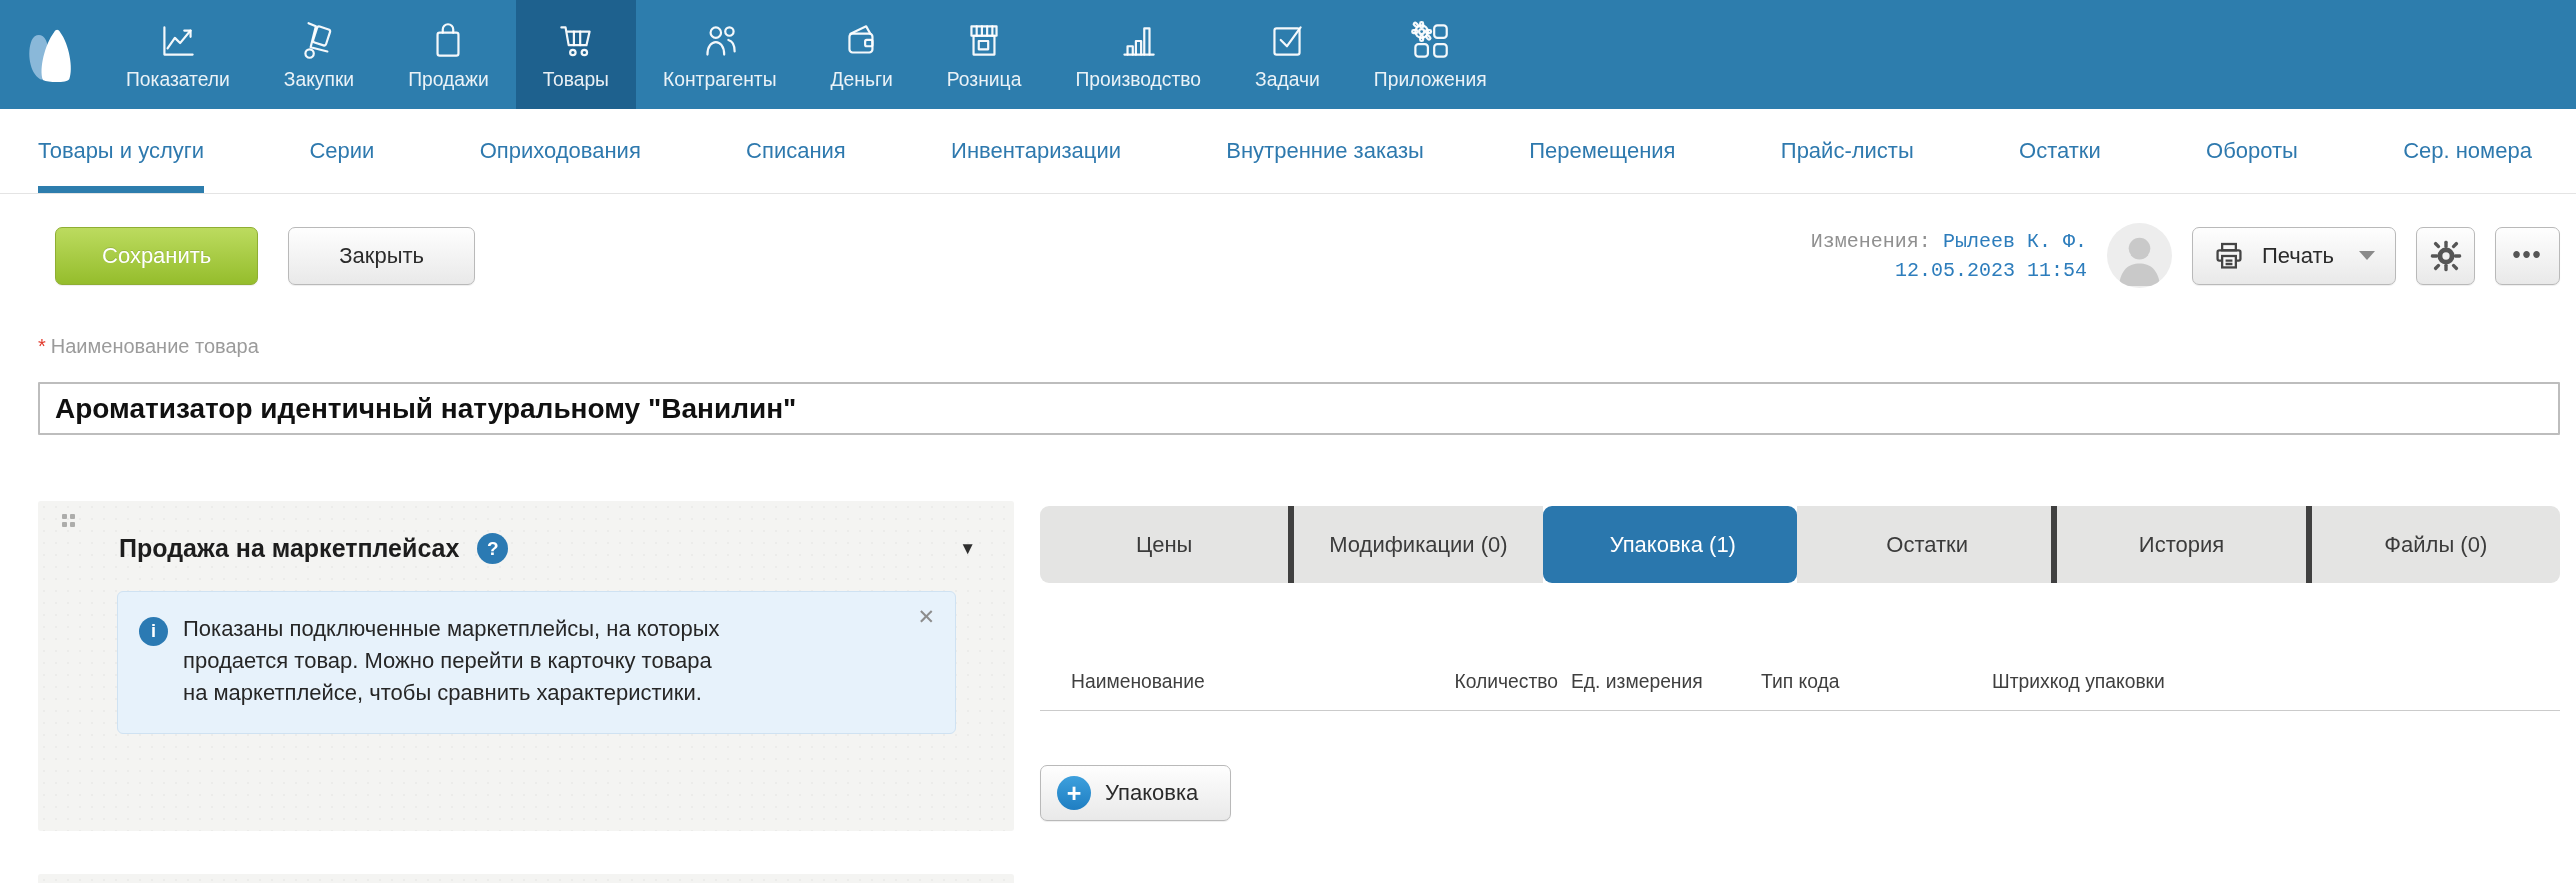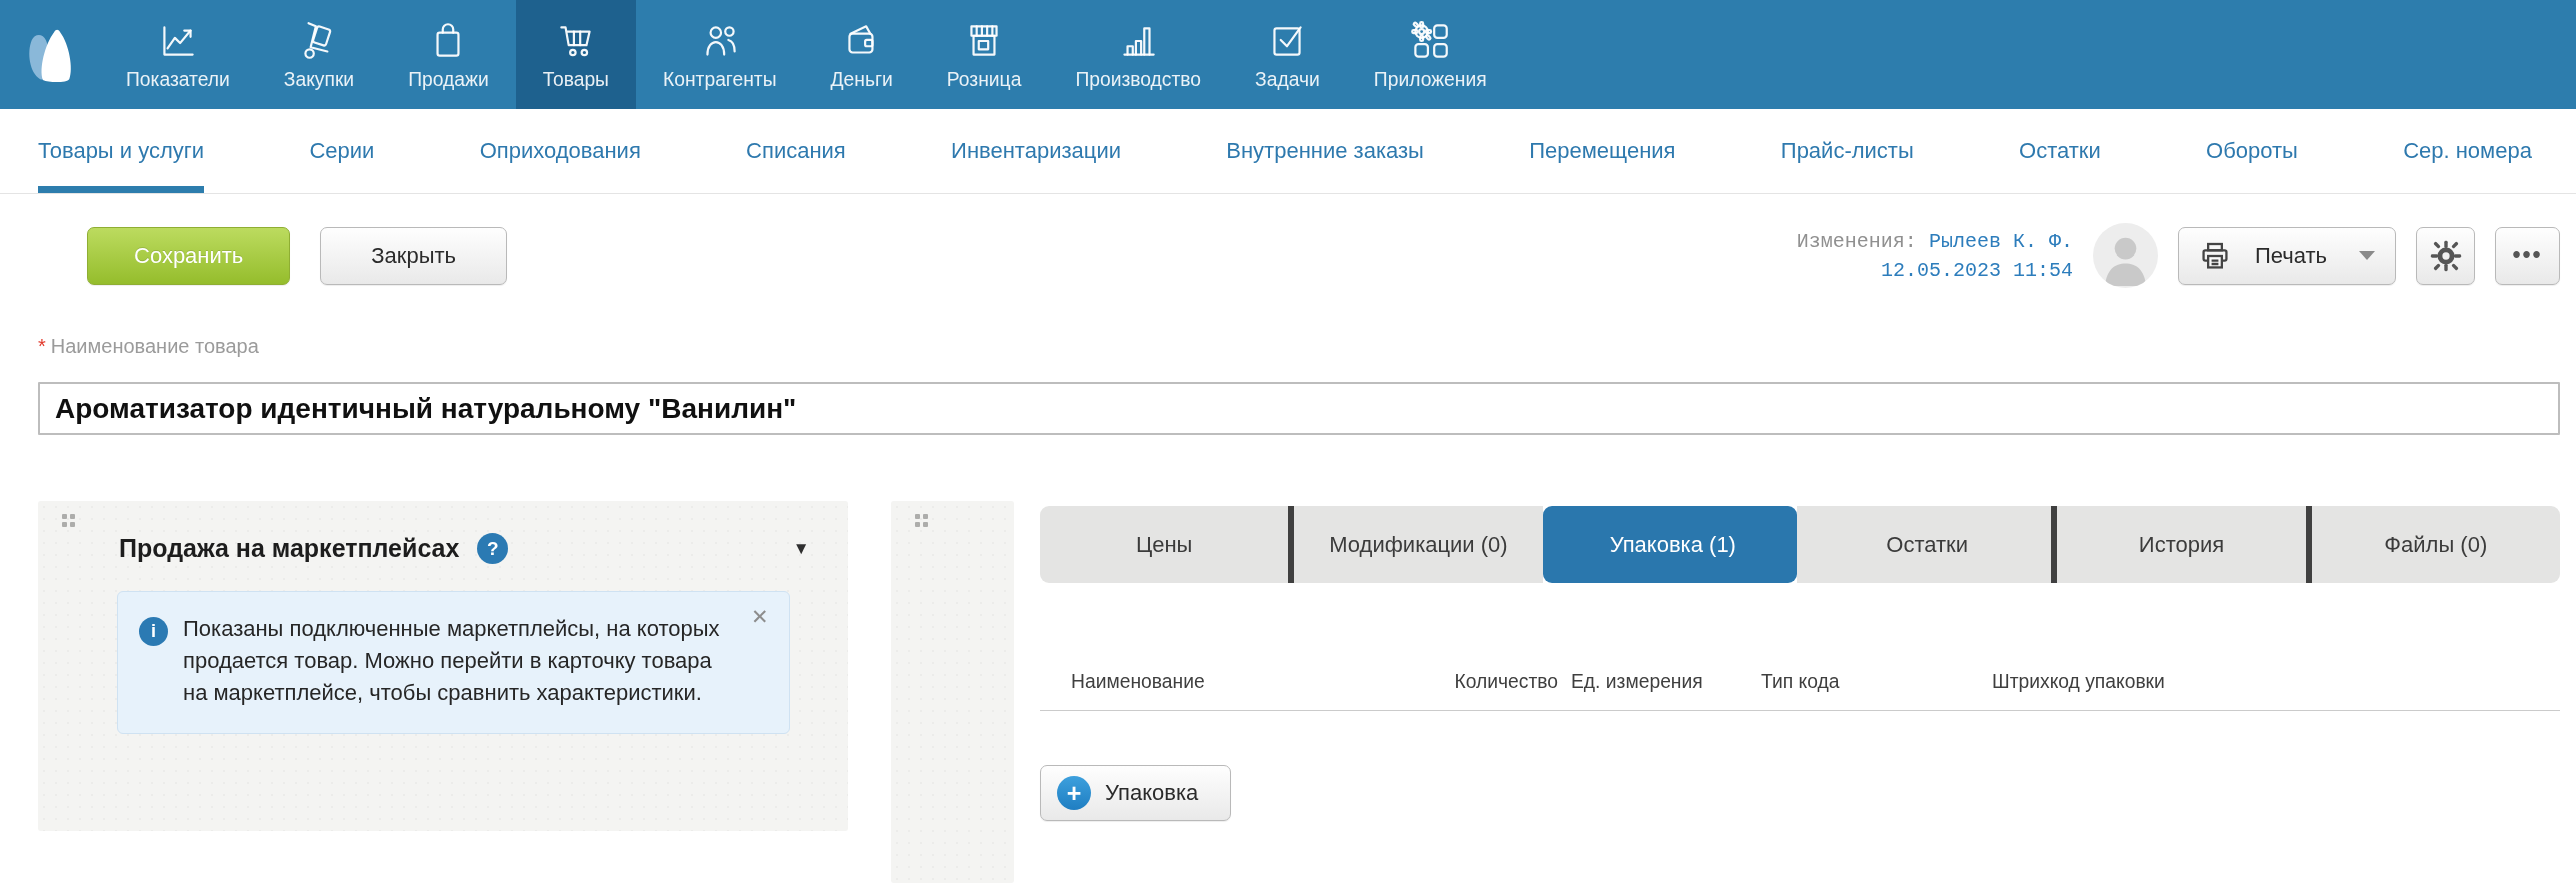--- a/index.html
+++ b/index.html
@@ -16,43 +16,43 @@
   .nav-item.active{background:#1e618e;}
   .nav-item svg{width:46px;height:46px;display:block;}
   .nav-item svg *{stroke:rgba(255,255,255,.95);stroke-width:2.1;fill:none;stroke-linecap:round;stroke-linejoin:round;}
   .nav-item svg .fill{fill:rgba(255,255,255,.95);stroke:none;}
   
   .subnav{position:absolute;top:109px;left:0;right:0;height:85px;box-sizing:border-box;display:flex;align-items:stretch;justify-content:space-between;padding:0 44px 0 38px;background:#fff;border-bottom:1px solid #e4e4e4;gap:39px;}
   .subnav-item{position:relative;display:flex;align-items:center;font-size:22px;color:#2e79ae;cursor:pointer;white-space:nowrap;}
   .subnav-item.active::after{content:"";position:absolute;left:0;right:0;bottom:0;height:7px;background:#2d7dad;}
   
   .toolbar{position:absolute;top:223px;left:55px;right:16px;height:65px;display:flex;justify-content:space-between;align-items:center;}
-  .toolbar-left{display:flex;align-items:flex-end;gap:30px;margin-left:32px;}
+  .toolbar-left{display:flex;align-items:flex-end;gap:30px;}
   .btn{display:inline-flex;align-items:center;justify-content:center;height:58px;border:1px solid #b9b9b9;border-radius:7px;background:linear-gradient(#fefefe,#e9e9e9);font-size:22px;color:#2b2b2b;padding:0 36px;cursor:pointer;box-shadow:0 1px 1px rgba(0,0,0,.07);box-sizing:border-box;white-space:nowrap;}
   .btn-save{background:linear-gradient(#bcdb5f,#95bd2c);border-color:#8fae33;color:#fff;text-shadow:0 -1px 0 rgba(0,0,0,.12);padding:0 46px;}
   .btn-close{padding:0 50px;}
   .toolbar-right{display:flex;align-items:center;gap:20px;}
   .changes{text-align:right;font-size:20px;line-height:1.45;white-space:nowrap;font-family:Liberation Mono, monospace;}
   .changes .lbl{color:#909090;}
   .changes .lnk{color:#2d7dbc;cursor:pointer;}
   .avatar{width:65px;height:65px;border-radius:50%;background:#ededed;overflow:hidden;flex:none;}
-  .btn-print{padding:0 20px;gap:24px;}
+  .btn-print{padding:0 20px;gap:17px;}
   .btn-print svg{width:32px;height:32px;}
   .caret-down{width:0;height:0;border-left:8px solid transparent;border-right:8px solid transparent;border-top:9px solid #8a8a8a;margin-left:8px;}
   .btn-gear{width:59px;padding:0;}
   .btn-gear svg{width:34px;height:34px;}
   .btn-dots{width:65px;padding:0;font-size:23px;letter-spacing:2px;color:#555;font-weight:bold;}
   
   .name-block{position:absolute;top:335px;left:38px;right:16px;}
   .name-label{font-size:20px;color:#9b9b9b;}
   .req{color:#e23b2e;margin-right:5px;}
   .name-input{display:block;margin-top:24px;width:100%;box-sizing:border-box;height:53px;border:2px solid #bdbdbd;border-radius:1px;font-family:inherit;font-weight:bold;font-size:28px;padding:0 15px;color:#101010;background:#fff;}
   
   .content{position:absolute;top:501px;left:38px;right:16px;bottom:0;display:flex;gap:26px;overflow:hidden;}
-  .left-col{width:976px;flex:none;display:flex;flex-direction:row;gap:43px;}
+  .left-col{width:976px;flex:none;display:flex;flex-direction:column;gap:43px;}
   .panel{position:relative;background:#f4f4f2;border-radius:3px;background-image:radial-gradient(rgba(0,0,0,.03) 1.4px,transparent 1.4px);background-size:12px 12px;}
   .panel-marketplace{height:330px;flex:none;}
   .panel-stub{flex:1;min-height:99px;}
   .drag-handle{position:absolute;top:13px;left:24px;display:grid;grid-template-columns:5px 5px;grid-auto-rows:5px;gap:3px;cursor:grab;}
   .drag-handle i{background:#adadab;border-radius:1px;}
   .panel-header{display:flex;align-items:center;padding:32px 38px 0 81px;}
   .panel-title{font-size:25px;font-weight:bold;color:#1d1d1d;}
   .help-badge{margin-left:18px;width:31px;height:31px;border-radius:50%;background:#2b7ab3;color:#fff;font-size:19px;font-weight:bold;display:flex;align-items:center;justify-content:center;cursor:pointer;}
   .collapse-caret{margin-left:auto;font-size:17px;color:#2f2f2f;cursor:pointer;}
   .infobox{position:relative;margin:27px 58px 0 79px;background:#e7f2fb;border:1px solid #cfe2f2;border-radius:6px;padding:21px 69px 24px 65px;}

